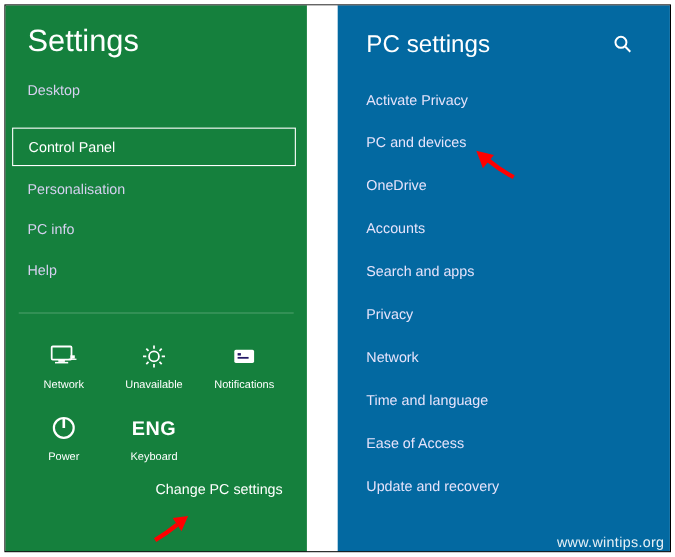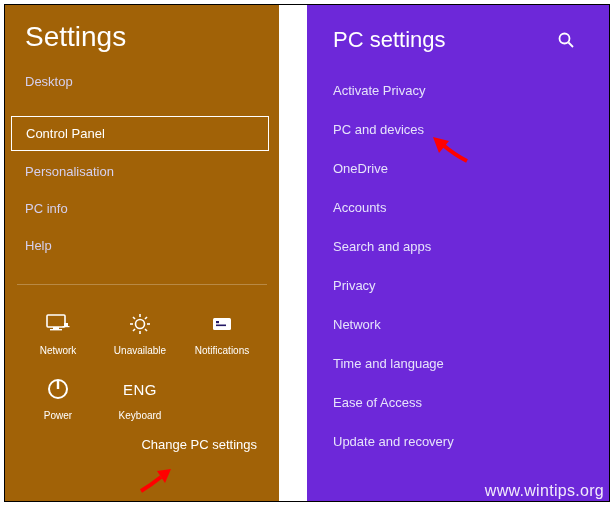--- a/index.html
+++ b/index.html
@@ -13,21 +13,21 @@
     }
     .frame {
       position: absolute;
       top: 4px; left: 4px; right: 4px; bottom: 4px;
       border: 1px solid #000;
       display: flex;
       background: #fff;
     }
     .charms {
       width: 274px;
-      background: #a16207;
+      background: #15803d;
       color: #fff;
       padding: 16px 0 14px 0;
       display: flex;
       flex-direction: column;
       position: relative;
     }
     .charms .title {
       font-size: 28px;
       font-weight: 300;
       padding: 0 20px 10px 20px;
@@ -67,38 +67,38 @@
     }
     .tile .ico {
       height: 34px;
       display: flex;
       align-items: center;
       justify-content: center;
       margin-bottom: 4px;
     }
     .tile .ico svg { fill: #fff; }
     .tile .lang-text {
-      font-size: 15px;
-      font-weight: 400;
+      font-size: 18px;
+      font-weight: 700;
       letter-spacing: 0.5px;
     }
     .change-link {
       text-align: right;
       padding: 6px 22px 0 0;
       font-size: 13px;
       color: #fff;
       cursor: pointer;
     }
     .gap {
       width: 28px;
       background: #fff;
     }
     .pc {
       flex: 1;
-      background: #6d28d9;
+      background: #0369a1;
       color: #fff;
       padding: 22px 16px 0 0;
       position: relative;
     }
     .pc .hdr {
       display: flex;
       align-items: center;
       padding: 0 18px 18px 26px;
     }
     .pc .hdr .ptitle {
@@ -122,21 +122,21 @@
     }
     .arrow {
       position: absolute;
       pointer-events: none;
     }
     .arrow svg { display: block; }
     .watermark {
       position: absolute;
       right: 10px;
       bottom: 6px;
-      font-size: 16px;
+      font-size: 13px;
       color: #fff;
       font-family: Arial, sans-serif;
       letter-spacing: 0.3px;
       opacity: 0.9;
     }
   </style>
 </head>
 <body>
 
 <div class="frame">

